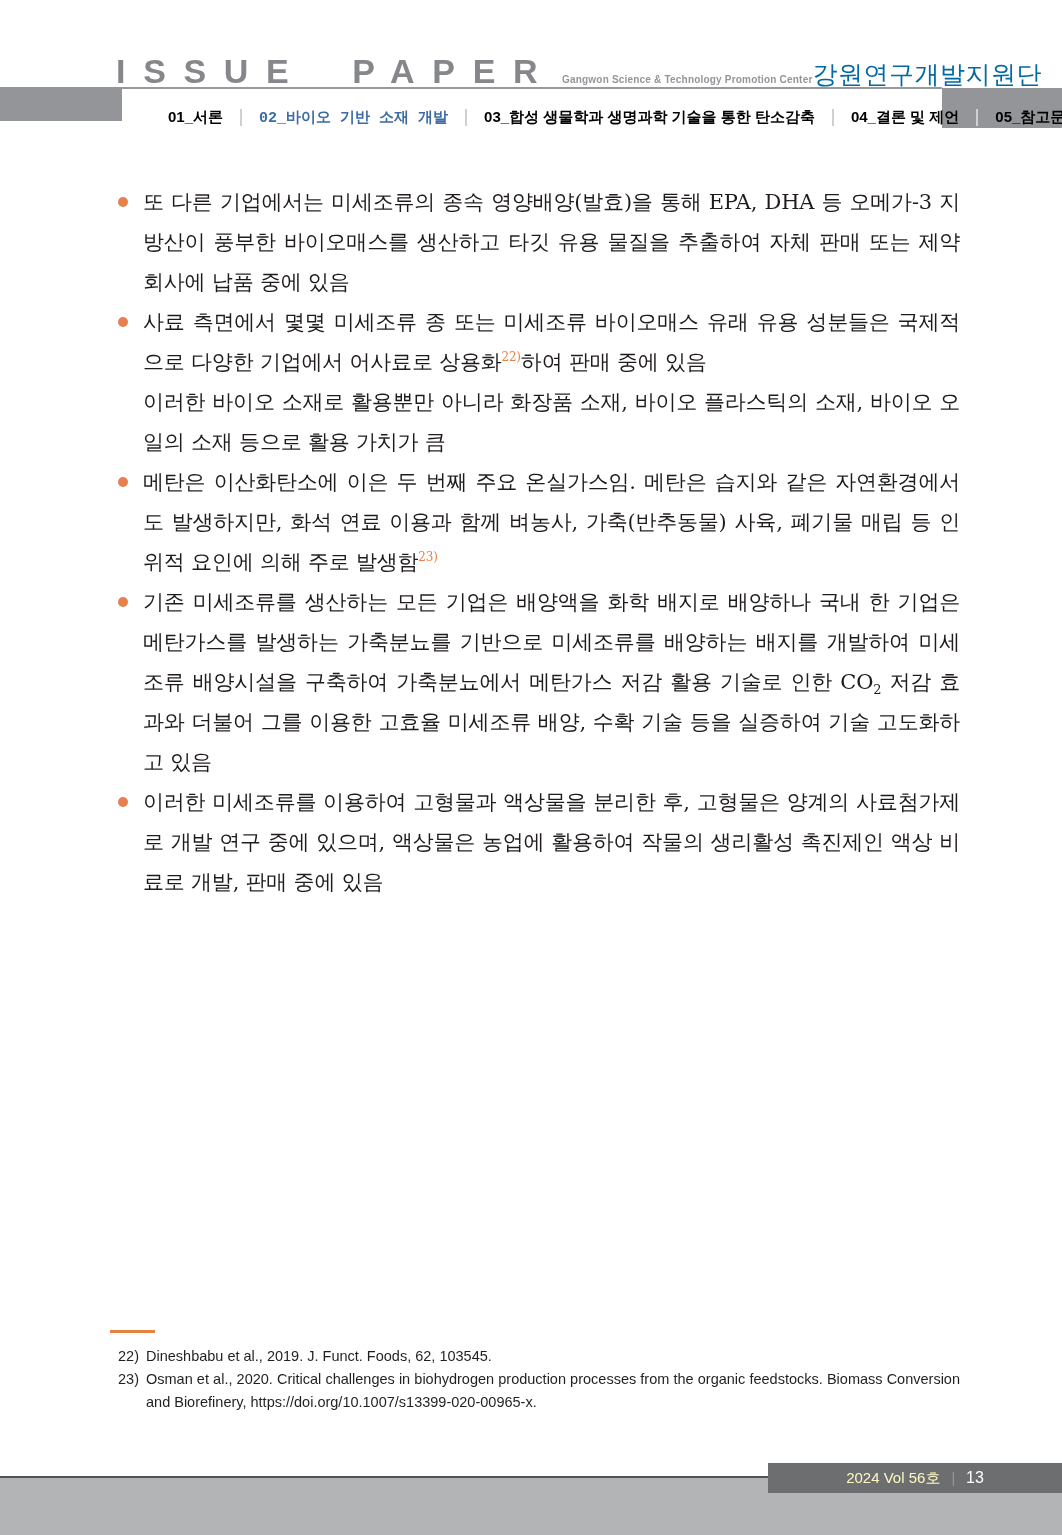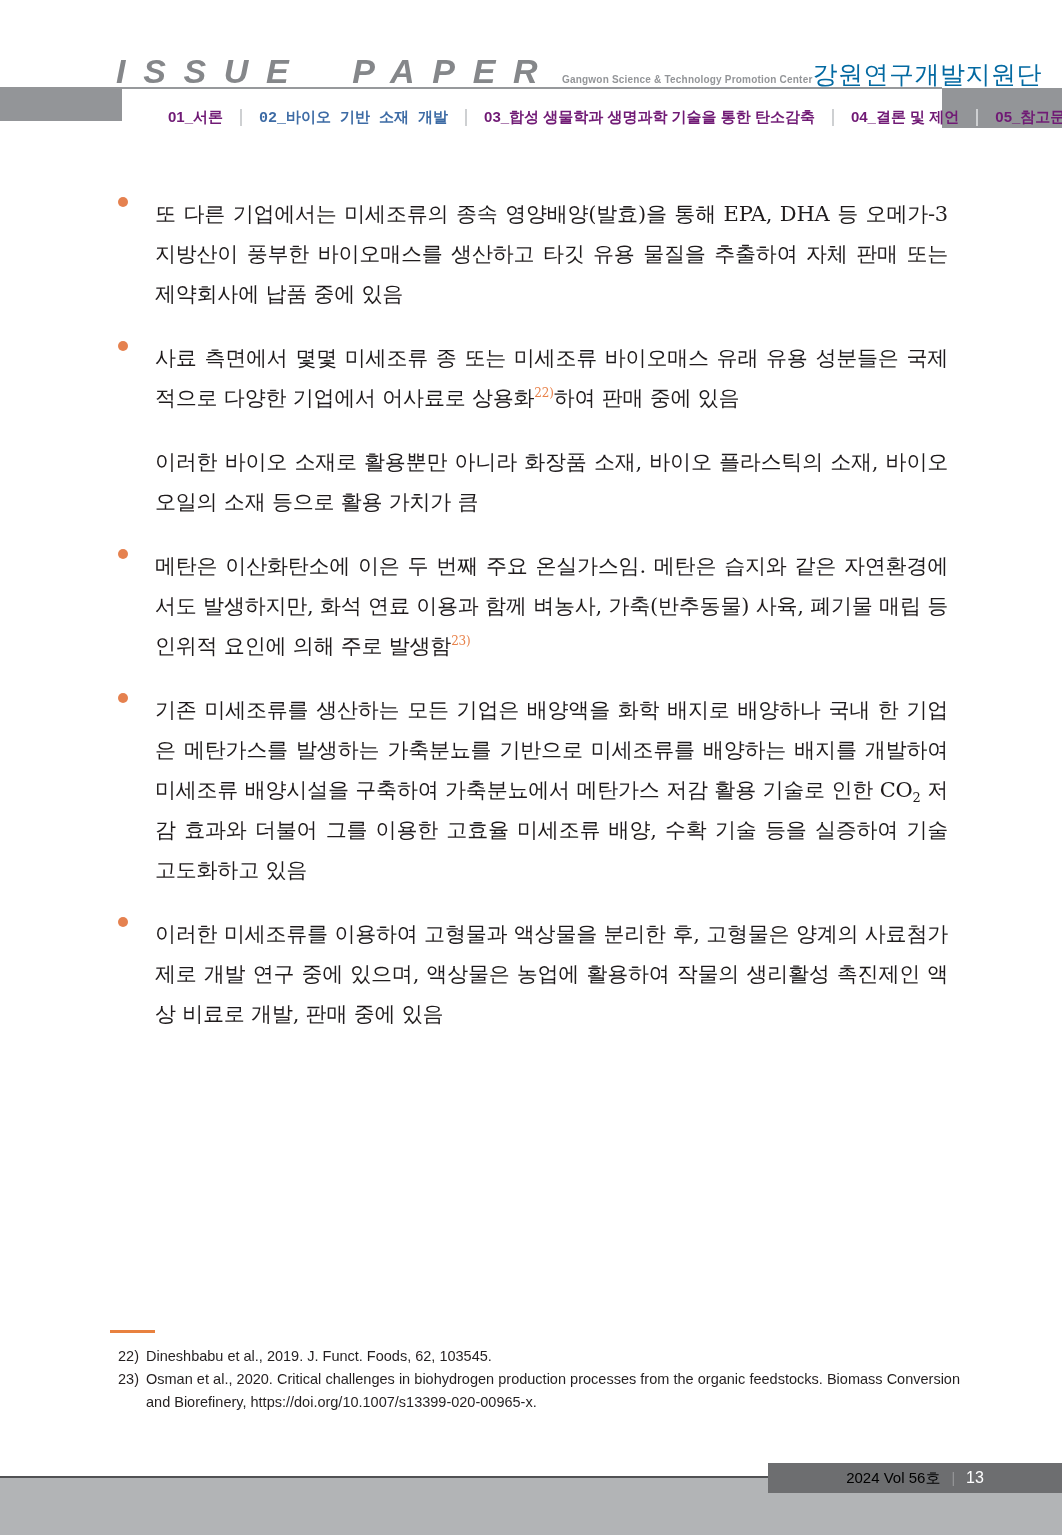--- a/index.html
+++ b/index.html
@@ -5,51 +5,51 @@
   html,body { margin:0; padding:0; background:#ffffff; }
   .page {
     position:relative; width:1062px; height:1535px; overflow:hidden;
     background:#ffffff; font-family:"Liberation Sans", sans-serif;
   }
 
   
   .hdr-title {
     position:absolute; left:116px; top:52px;
     font-size:34px; font-weight:bold; color:#85878a;
-    letter-spacing:0.52em; word-spacing:0.55em; white-space:nowrap;font-style:italic;
+    letter-spacing:0.52em; word-spacing:0.55em; white-space:nowrap;
   }
   .org-line {
     position:absolute; top:58px; right:20px;
     display:flex; align-items:baseline; white-space:nowrap;
   }
   .org-en { font-size:10px; font-weight:bold; color:#939598; letter-spacing:0.02em; }
   .org-kr { font-size:25px; color:#0369a1; letter-spacing:0.02em; }
 
   .hdr-rule   { position:absolute; left:118px; top:87px;  width:824px; height:2px;  background:#97999c; }
   .hdr-block-left  { position:absolute; left:0px;   top:87px;  width:122px; height:34px; background:#939598; }
   .hdr-block-right { position:absolute; left:942px; top:88px;  width:120px; height:40px; background:#939598; }
 
   .nav {
     position:absolute; left:168px; top:101px; height:32px;
     display:flex; align-items:center; gap:17px; white-space:nowrap;
   }
-  .nav-tab { font-size:15px; font-weight:bold; color:#701a75; cursor:pointer; }
+  .nav-tab { font-size:15px; font-weight:bold; color:#000000; cursor:pointer; }
   .nav-tab.active { color:#3d6ba5;font-family:Liberation Mono, monospace; }
   .nav-sep { width:2px; height:17px; background:#ced0d2; }
 
   
   .content { position:absolute; left:118px; top:182px; width:842px; }
   .b-item  { display:flex; align-items:flex-start; }
   .dot {
     flex:none; width:10px; height:10px; border-radius:50%;
     background:#e5814f; margin:15px 15px 0 0;
   }
   .dot.spacer { background:transparent; }
   .b-text {
-    margin:12px; flex:1; text-align:justify;
+    margin:0; flex:1; text-align:justify;
     font-family:"DejaVu Serif", serif;
     font-size:21px; line-height:40px; color:#1f1b1c;
     letter-spacing:-0.01em;
   }
   .b-text sup.fnref {
     color:#e8824a; font-size:12px; line-height:0; cursor:pointer;
   }
   .b-text sub { font-size:13px; line-height:0; }
 
   
@@ -63,21 +63,21 @@
   .fn-text { flex:1; text-align:justify; }
 
   
   .page-edge-line { position:absolute; left:0; top:1476px; width:1062px; height:2px; background:#515254; z-index:1; }
   .margin-gray    { position:absolute; left:0; top:1478px; width:1062px; height:57px; background:#b2b4b6; z-index:1; }
   .footer-bar {
     position:absolute; left:768px; top:1463px; width:294px; height:30px;
     background:#6d6e70; z-index:2;
     display:flex; align-items:center; justify-content:center; gap:11px;
   }
-  .footer-vol  { font-size:15px; color:#000000; }
+  .footer-vol  { font-size:15px; color:#fef9c3; }
   .footer-sep  { font-size:14px; color:#97989a; }
   .footer-page { font-size:16px; color:#ffffff; font-weight:normal; }
 </style>
 </head>
 <body>
 
 <div class="page">
 
   <div class="hdr-title">ISSUE PAPER</div>
 

